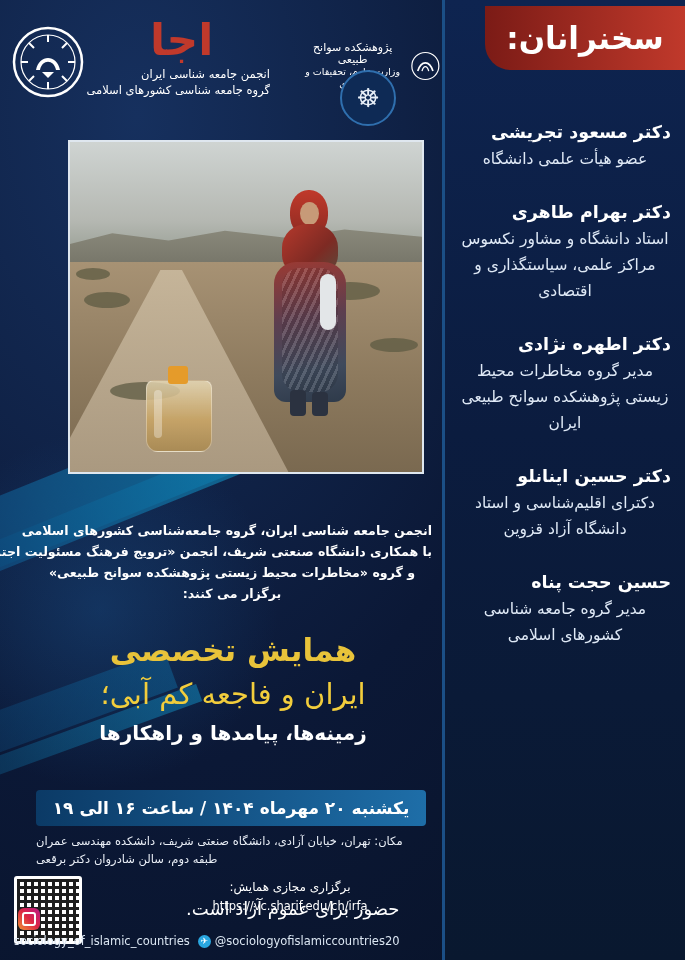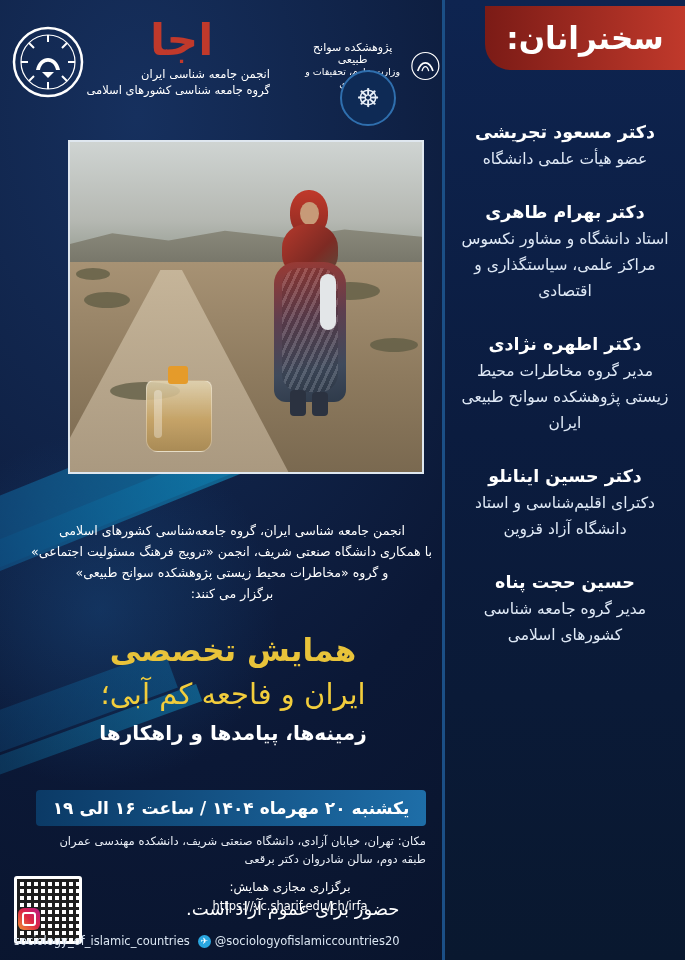--- a/index.html
+++ b/index.html
@@ -89,46 +89,46 @@
     background:linear-gradient(90deg,#7b1b16,#c0392b);
     color:#fff;font-size:31px;font-weight:bold;
     display:flex;align-items:center;justify-content:center;
     border-radius:0 0 0 26px;
   }
   .speakers{
     position:absolute;right:0;top:118px;width:240px;
     color:#eaf1fa;text-align:center;
   }
   .sp{margin-bottom:26px;padding:0 14px;}
-  .sp .nm{font-size:17.5px;font-weight:bold;color:#ffffff;line-height:28px;}
+  .sp .nm{font-size:17.5px;font-weight:bold;color:#ffffff;line-height:28px;text-align:right;}
   .sp .ttl{font-size:15.5px;color:#dfe9f6;line-height:26px;}
 
   
   .orgs{
     position:absolute;left:32px;top:520px;width:400px;
-    color:#ffffff;text-align:center;font-size:12.6px;line-height:21px;font-weight:normal;
+    color:#ffffff;text-align:center;font-size:12.6px;line-height:21px;font-weight:bold;
   }
   .orgs div{white-space:nowrap;}
 
   
   .title-wrap{position:absolute;left:28px;top:628px;width:410px;text-align:center;}
   .t1{color:#e8c33a;font-size:31px;font-weight:bold;line-height:44px;}
   .t2{color:#f2cd3c;font-size:29px;font-weight:normal;line-height:44px;}
   .t3{color:#ffffff;font-size:20px;font-weight:bold;line-height:34px;}
 
   
   .datebar{
     position:absolute;left:36px;top:790px;width:390px;height:36px;
     background:linear-gradient(90deg,#0b3a66,#1e6ea8);
     border-radius:4px;
     display:flex;align-items:center;justify-content:center;
     color:#ffffff;font-size:17px;font-weight:bold;
   }
   .venue{
-    position:absolute;left:36px;top:832px;width:390px;text-align:right;
+    position:absolute;left:36px;top:832px;width:390px;text-align:left;
     color:#e9eef6;font-size:11.5px;line-height:18px;
   }
 
   
   .virtual{
     position:absolute;left:150px;top:878px;width:280px;text-align:center;
     color:#ffffff;font-size:12px;line-height:19px;
   }
   .virtual .lnk{color:#ffffff;font-size:11.5px;direction:ltr;}
   .freeline{position:absolute;left:186px;top:898px;color:#fff;font-size:18px;}

